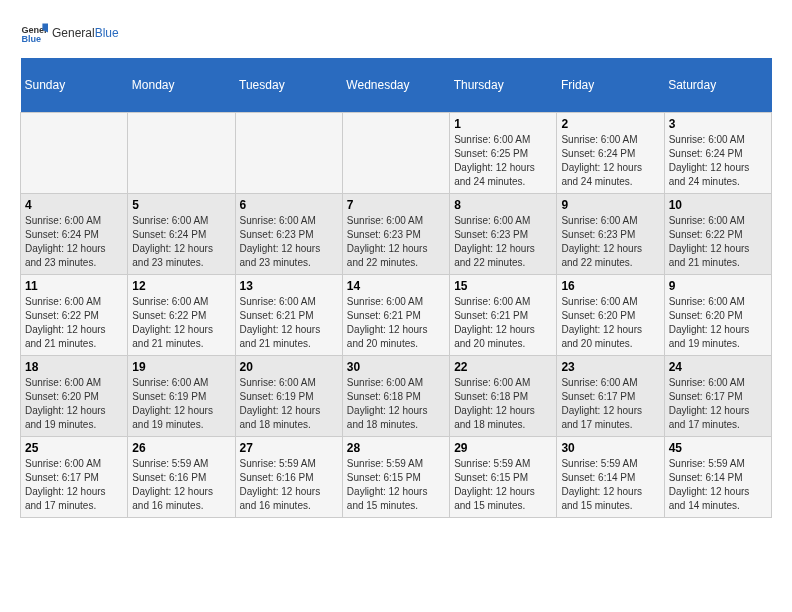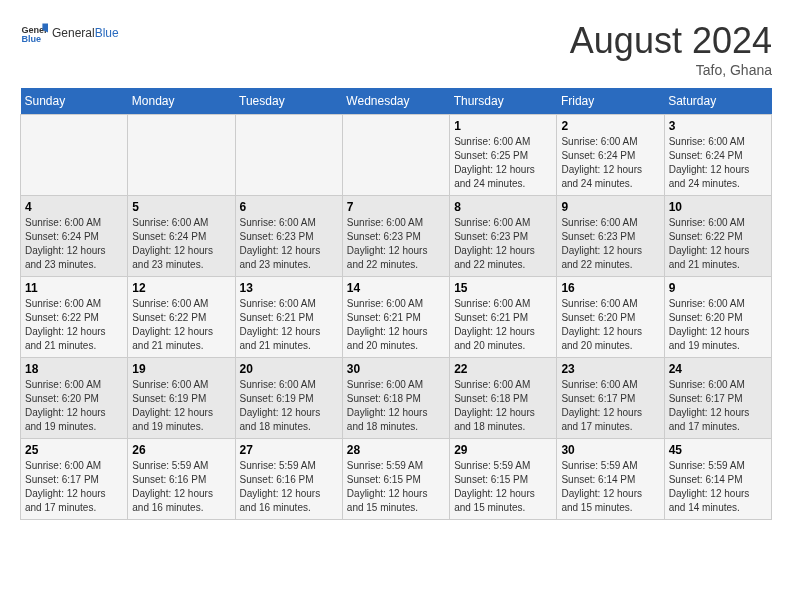--- a/index.html
+++ b/index.html
@@ -38,21 +38,21 @@
       color: #555;
     }
     table {
       width: 100%;
       border-collapse: collapse;
       font-size: 11px;
     }
     thead th {
       background-color: #2a6bbf;
       color: #fff;
-      padding: 6px 4px;
+      padding: 20px 4px;
       text-align: left;
       font-weight: normal;
       font-size: 12px;
     }
     tbody td {
       border: 1px solid #ccc;
       vertical-align: top;
       padding: 4px;
       min-height: 80px;
       width: 14.28%;
@@ -83,24 +83,20 @@
       <text x="2" y="18" font-size="13" font-weight="bold" fill="#333">General</text>
       <text x="2" y="32" font-size="13" font-weight="bold" fill="#2a6bbf">Blue</text>
       <polygon points="32,5 40,5 40,18 32,14" fill="#2a6bbf"></polygon>
     </svg>
     <div>
       <div style="font-size:12px;font-weight:normal;color:#333;line-height:1.1">
         <span style="color:#333">General</span><span style="color:#2a6bbf">Blue</span>
       </div>
     </div>
   </div>
-  <div class="title-block">
-    <div class="month-year">August 2024</div>
-    <div class="location">Tafo, Ghana</div>
-  </div>
 </div>
 
 <table>
   <thead>
     <tr>
     <th>Sunday</th>
         <th>Monday</th>
         <th>Tuesday</th>
         <th>Wednesday</th>
         <th>Thursday</th>

